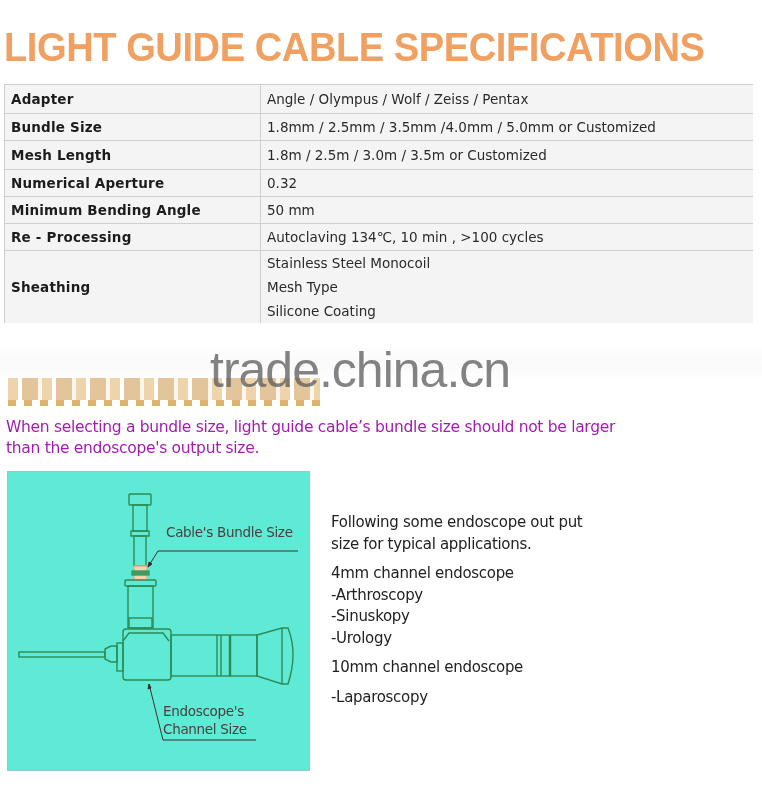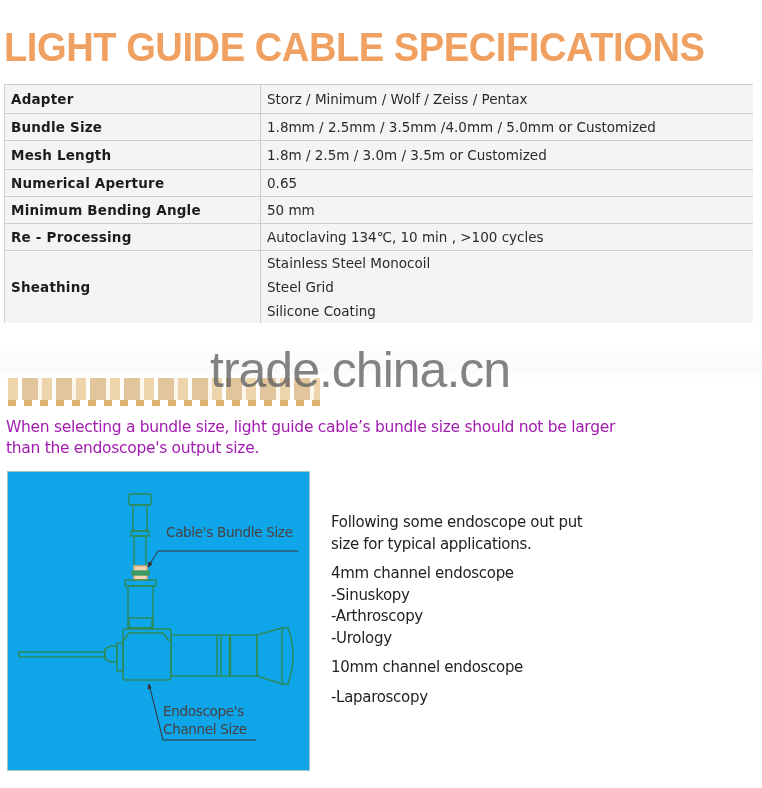--- a/index.html
+++ b/index.html
@@ -50,21 +50,21 @@
     }
 
     .note {
       position: absolute; left: 6px; top: 417px; width: 620px;
       font-family: "DejaVu Sans", sans-serif; font-size: 15.5px; line-height: 21px; color: #a21caf;
       letter-spacing: -0.3px;
     }
 
     .diagram {
       position: absolute; left: 7px; top: 471px; width: 303px; height: 300px;
-      border: 1px solid #9cc7c4; background: #0ea5e9;
+      border: 1px solid #9cc7c4; background: #5eead4;
     }
     .diagram svg { position: absolute; left: 0; top: 0; }
     .lbl-bundle { position: absolute; left: 158px; top: 52px; font-size: 13.5px; color: #4a4040; white-space: nowrap; letter-spacing: -0.3px; }
     .lbl-channel { position: absolute; left: 155px; top: 230px; font-size: 13.5px; line-height: 18px; color: #4a4040; white-space: nowrap; letter-spacing: -0.3px; }
 
     .apps {
       position: absolute; left: 331px; top: 512px; width: 290px;
       font-family: "DejaVu Sans", sans-serif; font-size: 15px; color: #222; letter-spacing: -0.3px;
     }
     .apps .line { line-height: 21.5px; white-space: nowrap; }
@@ -72,47 +72,47 @@
   </style>
 </head>
 <body>
 
 <div class="title">LIGHT GUIDE CABLE SPECIFICATIONS</div>
 
 <table class="spec-table">
   <tbody>
       <tr class="r1">
     <td class="key">Adapter</td>
-    <td class="val">Storz / Minimum / Wolf / Zeiss / Pentax</td>
+    <td class="val">Angle / Olympus / Wolf / Zeiss / Pentax</td>
   </tr>
   <tr>
     <td class="key">Bundle Size</td>
     <td class="val">1.8mm / 2.5mm / 3.5mm /4.0mm / 5.0mm or Customized</td>
   </tr>
   <tr class="r1">
     <td class="key">Mesh Length</td>
     <td class="val">1.8m / 2.5m / 3.0m / 3.5m or Customized</td>
   </tr>
   <tr>
     <td class="key">Numerical Aperture</td>
-    <td class="val">0.65</td>
+    <td class="val">0.32</td>
   </tr>
   <tr>
     <td class="key">Minimum Bending Angle</td>
     <td class="val">50 mm</td>
   </tr>
   <tr>
     <td class="key">Re - Processing</td>
     <td class="val">Autoclaving 134℃, 10 min , &gt;100 cycles</td>
   </tr>
   <tr class="tall">
     <td class="key">Sheathing</td>
     <td class="val">
       <div class="sheath-line">Stainless Steel Monocoil</div>
-      <div class="sheath-line">Steel Grid</div>
+      <div class="sheath-line">Mesh Type</div>
       <div class="sheath-line">Silicone Coating</div>
     </td>
   </tr>
 </tbody>
   </table>
 
 <div class="fade-strip"></div>
 <div class="glitch-strip"></div>
 <div class="watermark">trade.china.cn</div>
 
@@ -165,20 +165,20 @@
     <div>Endoscope's</div>
     <div>Channel Size</div>
   </div>
 </div>
 
 <div class="apps">
   <div class="line">Following some endoscope out put</div>
   <div class="line">size for typical applications.</div>
   <div class="gap"></div>
   <div class="line">4mm channel endoscope</div>
+  <div class="line">-Arthroscopy</div>
   <div class="line">-Sinuskopy</div>
-  <div class="line">-Arthroscopy</div>
   <div class="line">-Urology</div>
   <div class="gap"></div>
   <div class="line">10mm channel endoscope</div>
   <div class="gap"></div>
   <div class="line">-Laparoscopy</div>
 </div>
 
 </body></html>

